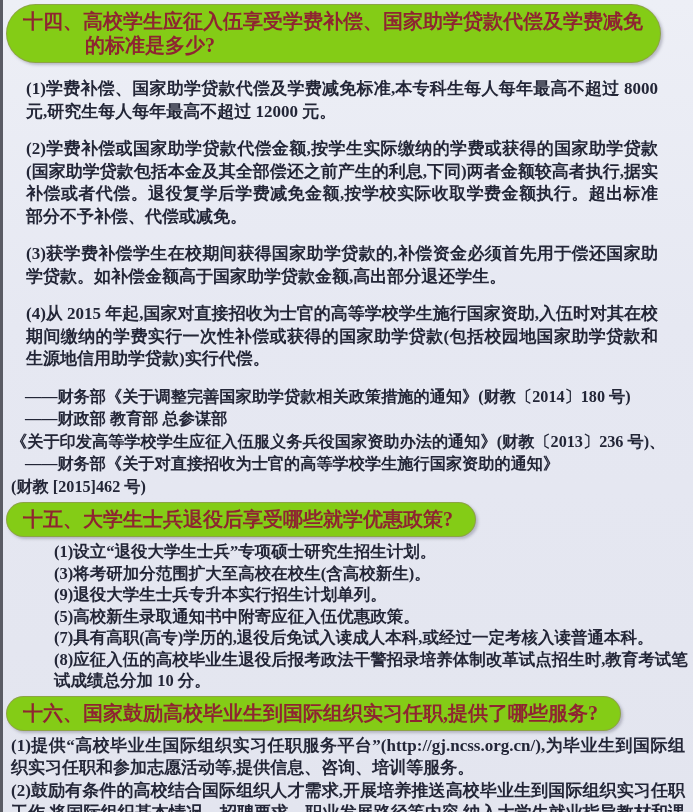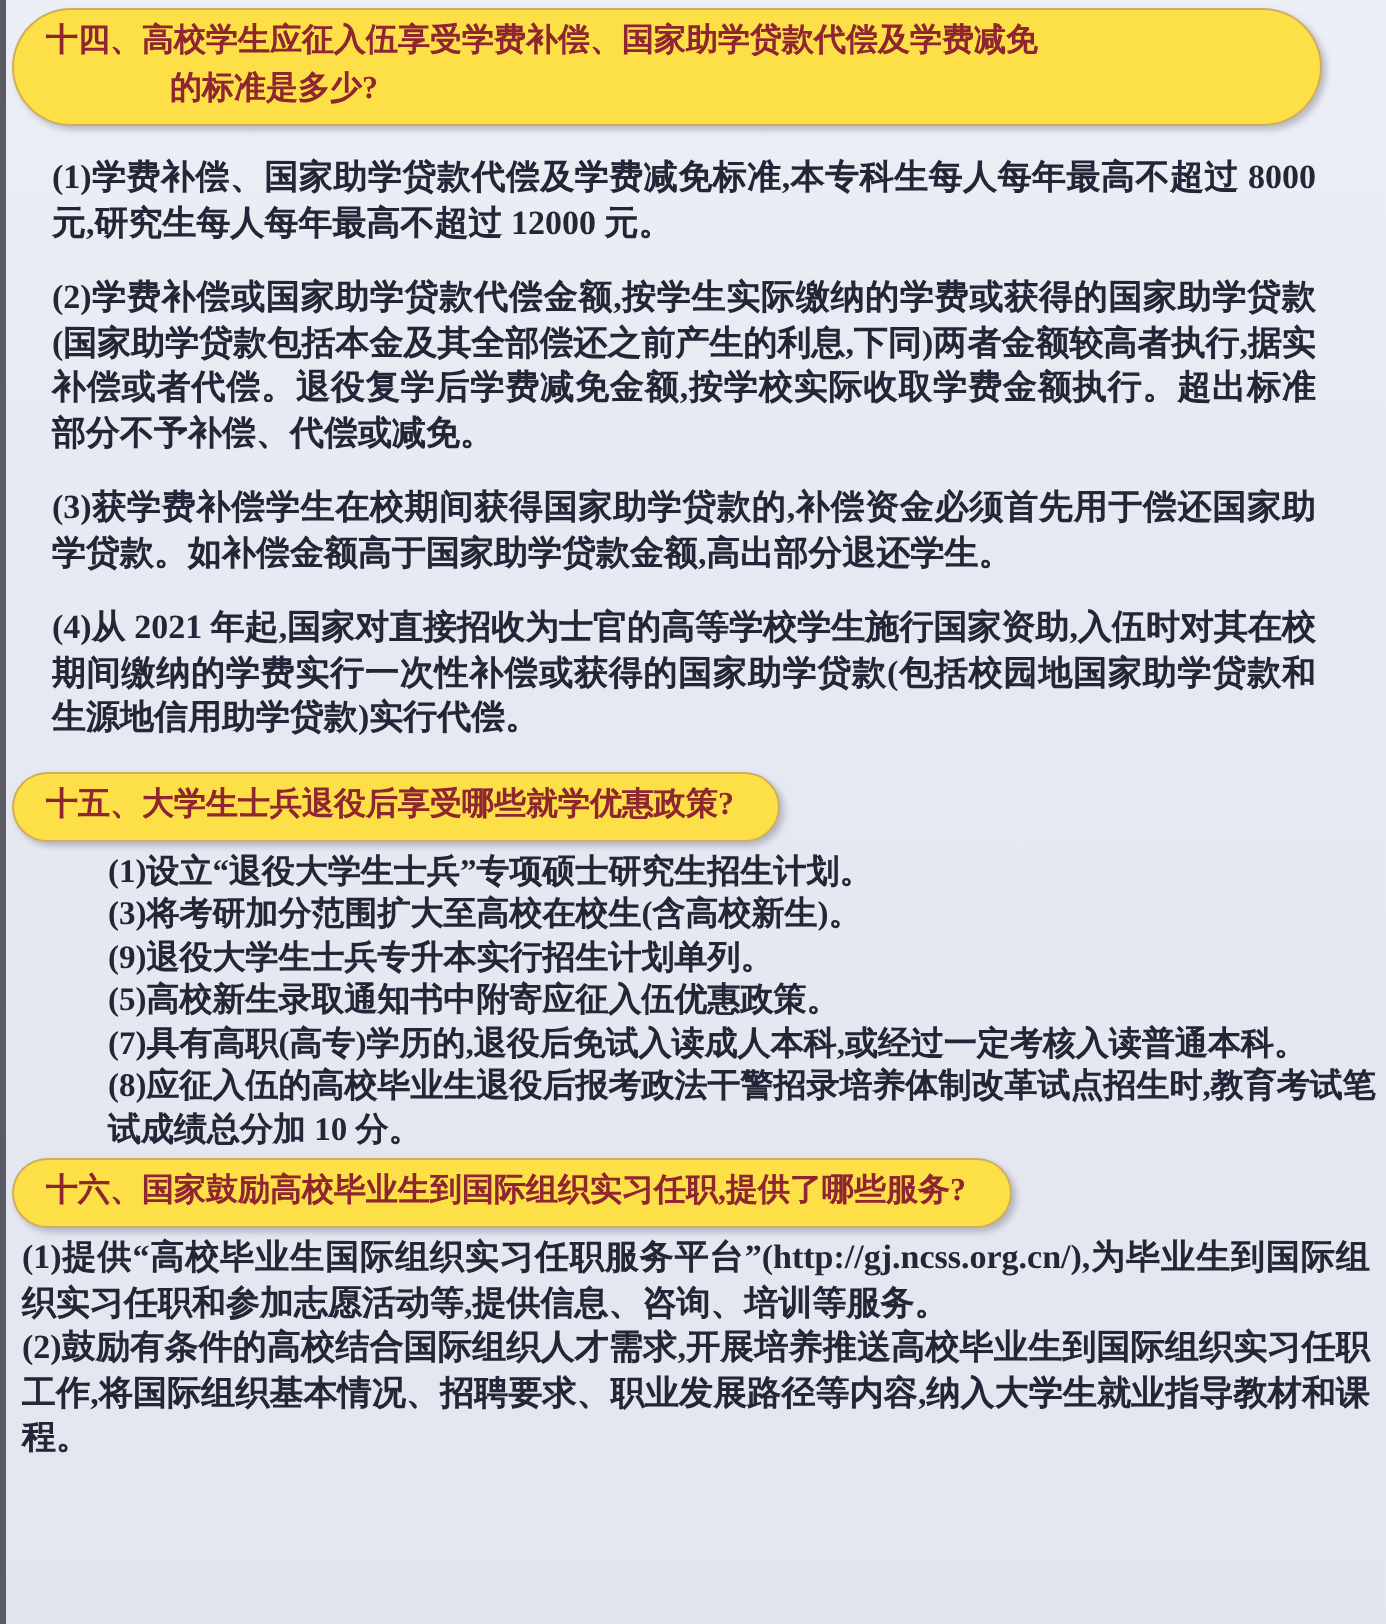--- a/index.html
+++ b/index.html
@@ -14,23 +14,23 @@
     background: linear-gradient(180deg, #edeff6 0%, #e6e8f2 40%, #e3e5ef 100%);
     border-left: 3px solid #5a5b64;
     font-family: "Liberation Serif", "DejaVu Serif", serif;
     font-weight: bold;
     color: #232637;
     -webkit-font-smoothing: antialiased;
   }
   .page { width: 100%; height: 100%; }
 
   .pill {
-    background: #fde047;
+    background: #84cc16;
     color: #8e2531;
-    font-size: 16px;
+    font-size: 20px;
     line-height: 24px;
     border: 1px solid rgba(150, 115, 125, 0.45);
     box-shadow: 2px 2px 3px rgba(90, 90, 110, 0.35);
   }
   .pill-14 {
     margin: 4px 32px 6px 3px;
     padding: 4px 14px 5px 16px;
     border-radius: 32px;
   }
   .pill-14 .line2 { display: block; margin-left: 62px; }
@@ -81,23 +81,30 @@
 
   <div class="pill pill-14">
     <span>十四、高校学生应征入伍享受学费补偿、国家助学贷款代偿及学费减免</span>
     <span class="line2">的标准是多少?</span>
   </div>
 
   <div class="body14">
     <p>(1)学费补偿、国家助学贷款代偿及学费减免标准,本专科生每人每年最高不超过 8000 元,研究生每人每年最高不超过 12000 元。</p>
     <p>(2)学费补偿或国家助学贷款代偿金额,按学生实际缴纳的学费或获得的国家助学贷款(国家助学贷款包括本金及其全部偿还之前产生的利息,下同)两者金额较高者执行,据实补偿或者代偿。退役复学后学费减免金额,按学校实际收取学费金额执行。超出标准部分不予补偿、代偿或减免。</p>
     <p>(3)获学费补偿学生在校期间获得国家助学贷款的,补偿资金必须首先用于偿还国家助学贷款。如补偿金额高于国家助学贷款金额,高出部分退还学生。</p>
-    <p>(4)从 2021 年起,国家对直接招收为士官的高等学校学生施行国家资助,入伍时对其在校期间缴纳的学费实行一次性补偿或获得的国家助学贷款(包括校园地国家助学贷款和生源地信用助学贷款)实行代偿。</p>
+    <p>(4)从 2015 年起,国家对直接招收为士官的高等学校学生施行国家资助,入伍时对其在校期间缴纳的学费实行一次性补偿或获得的国家助学贷款(包括校园地国家助学贷款和生源地信用助学贷款)实行代偿。</p>
   </div>
 
+  <div class="refs">
+    <p class="ref-indent">——财务部《关于调整完善国家助学贷款相关政策措施的通知》(财教〔2014〕180 号)</p>
+    <p class="ref-indent">——财政部 教育部 总参谋部</p>
+    <p>《关于印发高等学校学生应征入伍服义务兵役国家资助办法的通知》(财教〔2013〕236 号)、</p>
+    <p class="ref-indent">——财务部《关于对直接招收为士官的高等学校学生施行国家资助的通知》</p>
+    <p>(财教 [2015]462 号)</p>
+  </div>
 
   <div class="pill pill-fit">
     <span>十五、大学生士兵退役后享受哪些就学优惠政策?</span>
   </div>
 
   <div class="items">
     <p>(1)设立“退役大学生士兵”专项硕士研究生招生计划。</p>
     <p>(3)将考研加分范围扩大至高校在校生(含高校新生)。</p>
     <p>(9)退役大学生士兵专升本实行招生计划单列。</p>
     <p>(5)高校新生录取通知书中附寄应征入伍优惠政策。</p>

